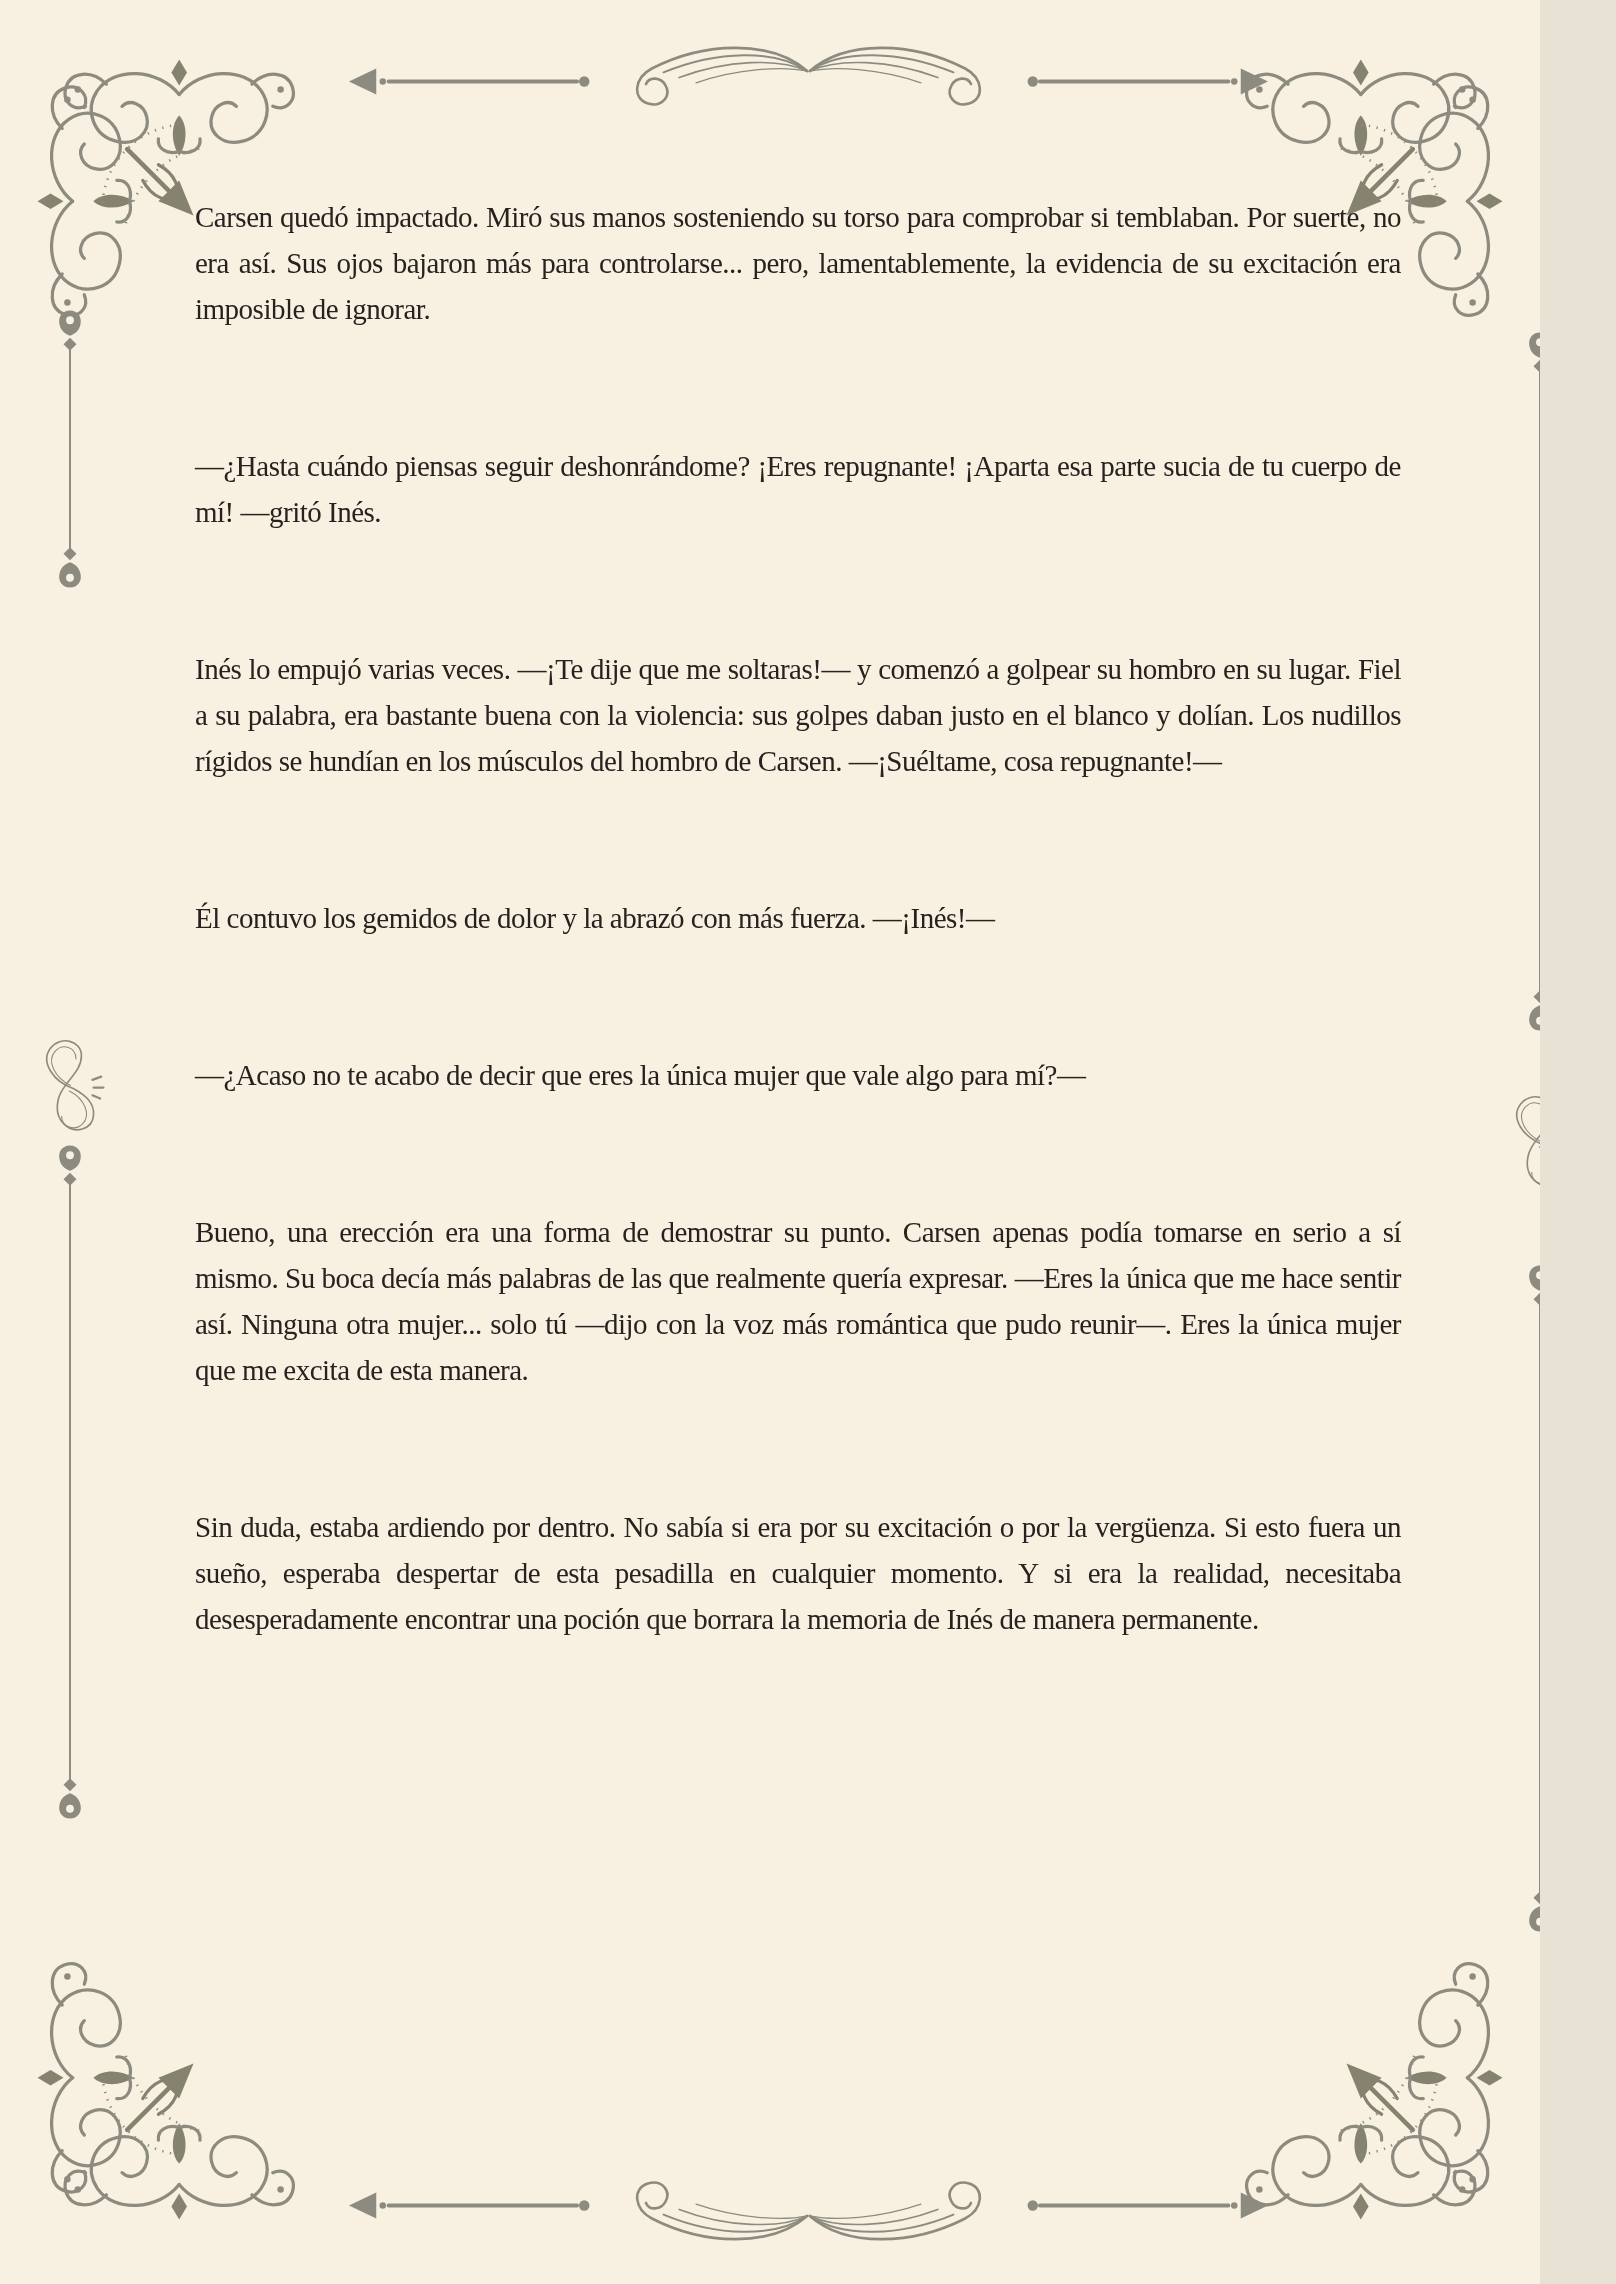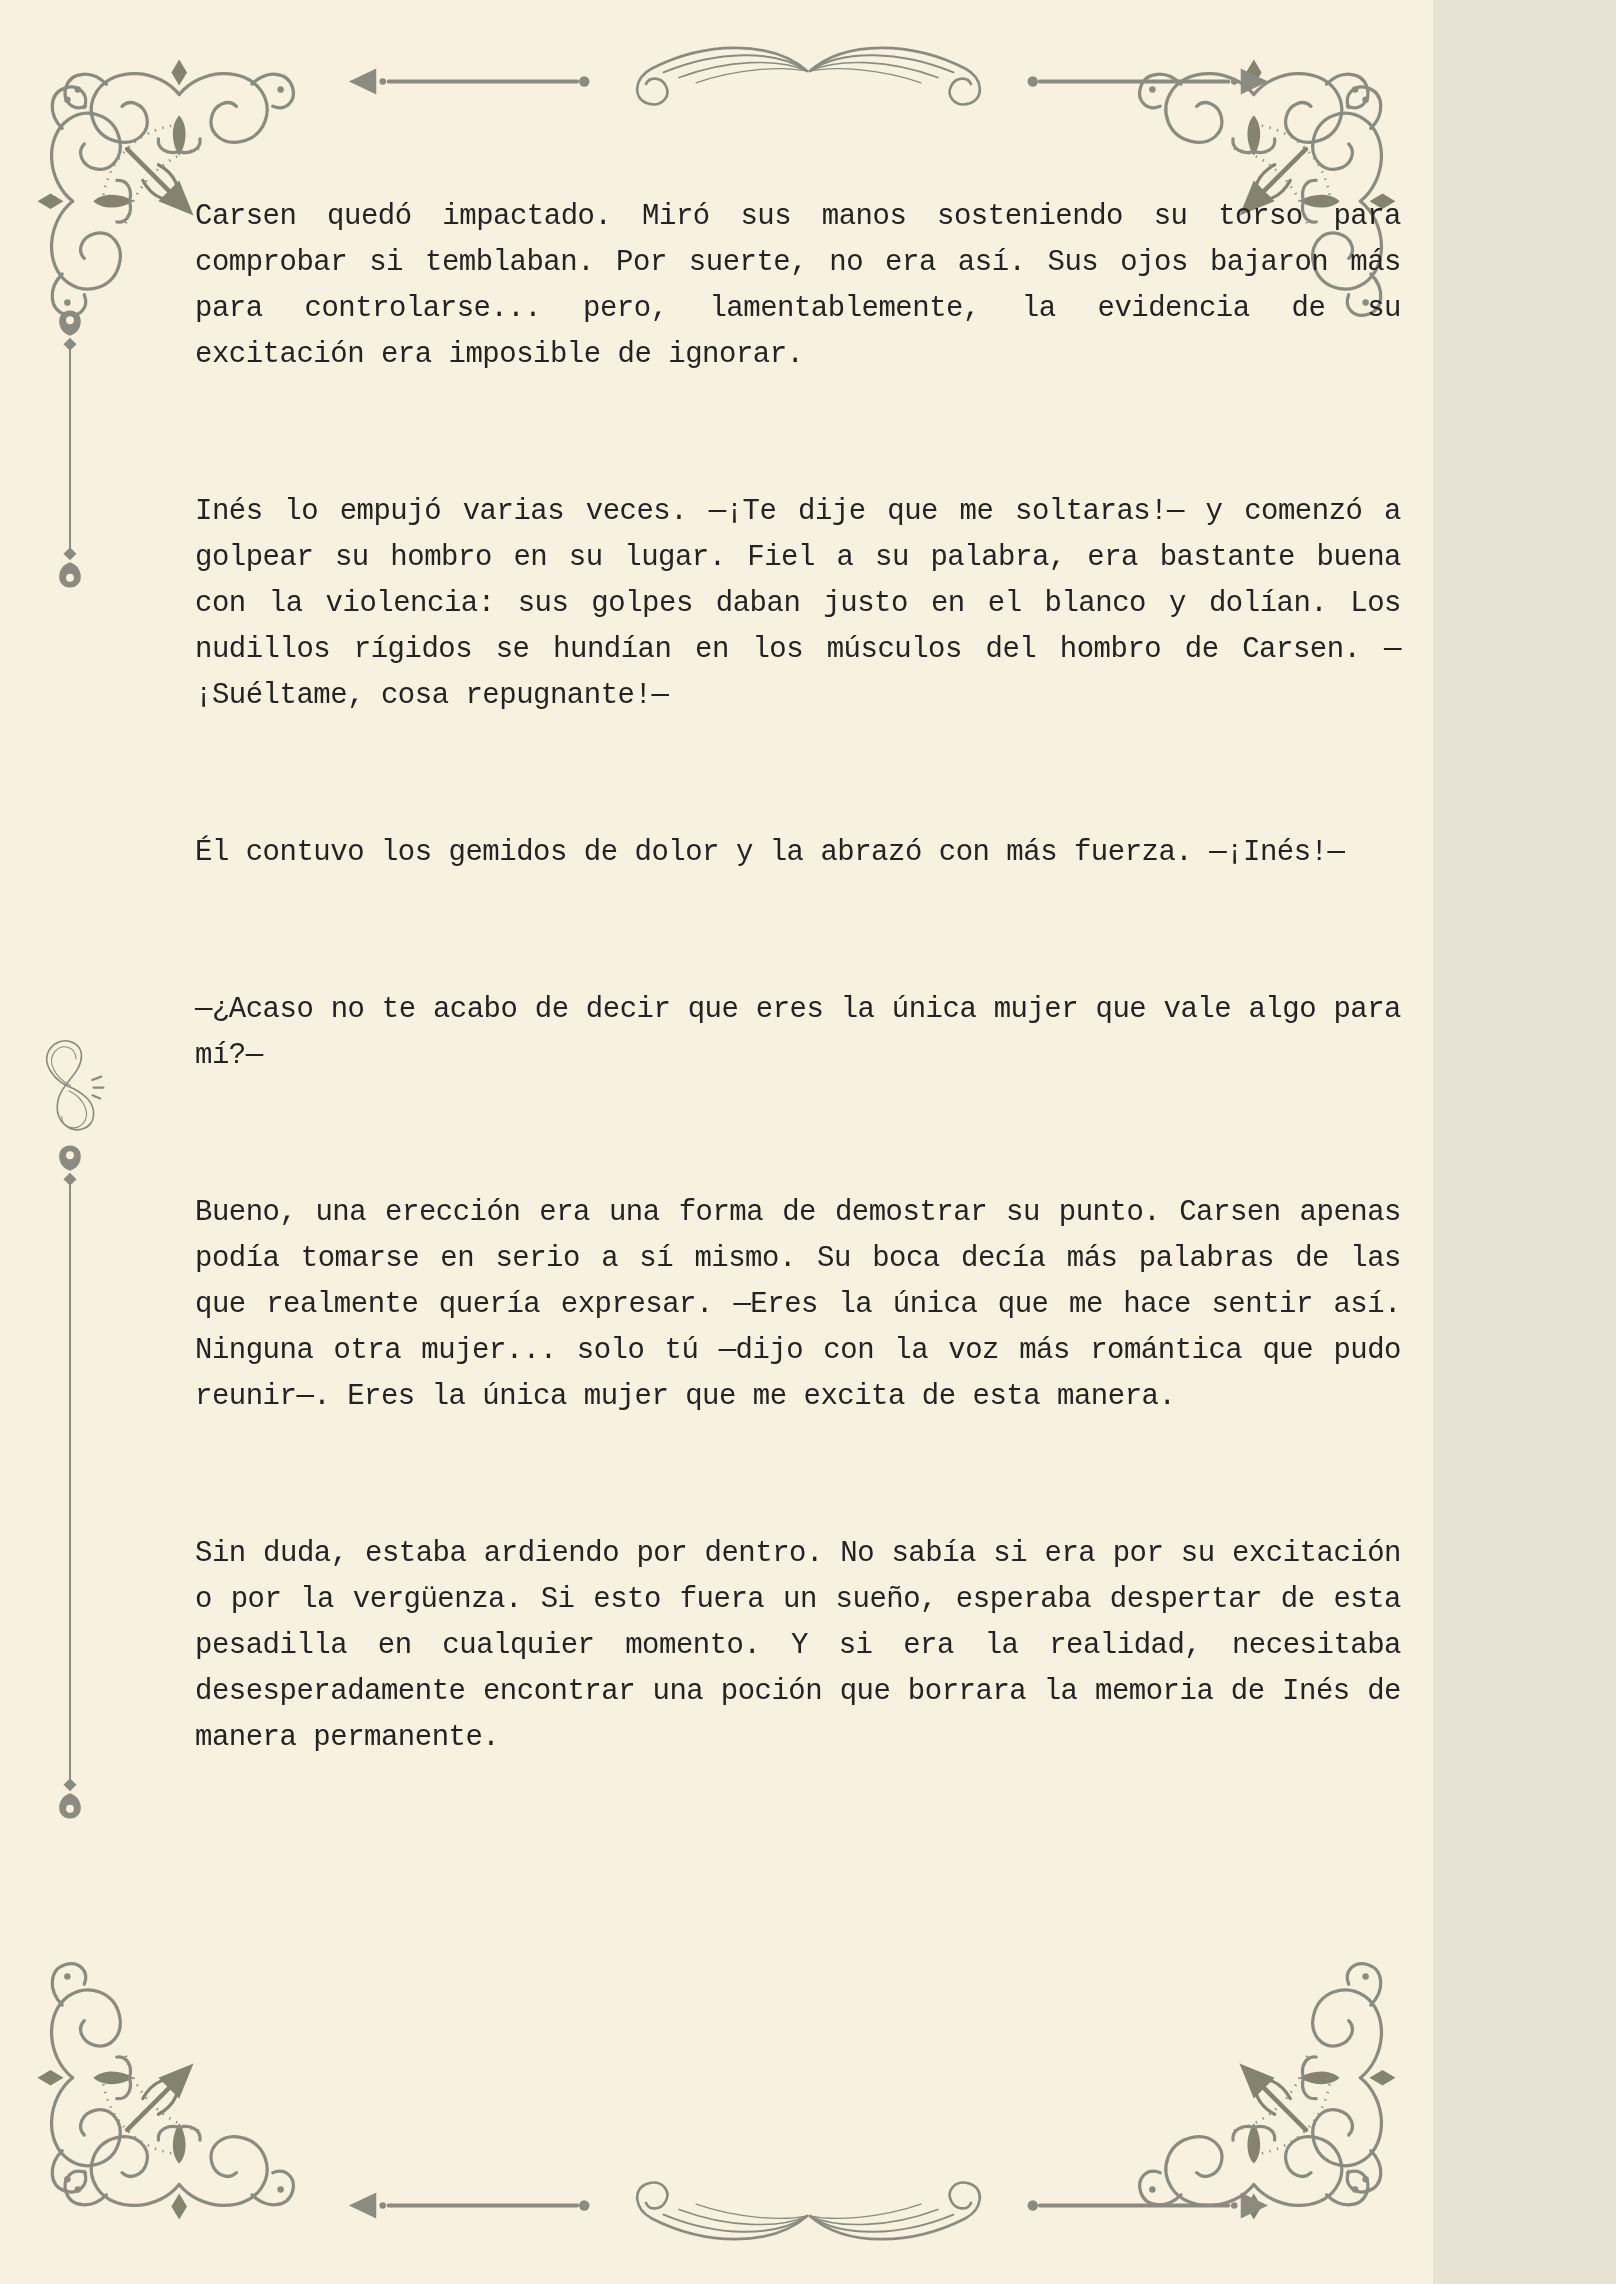--- a/index.html
+++ b/index.html
@@ -1,22 +1,21 @@
 <!DOCTYPE html>
 <html style="font-size:10.4px"><head>
 <meta charset="utf-8">
 <style>
   html,body{margin:0;padding:0;background:#e8e2d4;}
   .page{
     position:relative;
-    width:1417px;height:2284px;
+    width:1540px;height:2284px;
     background:#f8f1e1;
     overflow:hidden;
-    font-family:Liberation Mono, monospace;
-    padding-left:16px;
+    font-family:Liberation Serif, serif;
   }
   
   .text-column{
     position:absolute;left:195px;top:194px;width:1206px;
     color:#272220;
     font-size:29px;line-height:46px;
     letter-spacing:-0.5px;
     text-align:justify;
   }
   .text-column p{margin:0 0 111px 0;}
@@ -196,20 +195,21 @@
       </svg>
     </div>
   <div class="knot kr">
       <svg viewBox="0 0 110 152" width="72" height="99">
         <use href="#sym-knot"></use>
       </svg>
     </div>
 
   <main class="text-column">
     <p>Carsen quedó impactado. Miró sus manos sosteniendo su torso para comprobar si temblaban. Por suerte, no era así. Sus ojos bajaron más para controlarse... pero, lamentablemente, la evidencia de su excitación era imposible de ignorar.</p>
+    <p>—¿Hasta cuándo piensas seguir deshonrándome? ¡Eres repugnante! ¡Aparta esa parte sucia de tu cuerpo de mí! —gritó Inés.</p>
     <p>Inés lo empujó varias veces. —¡Te dije que me soltaras!— y comenzó a golpear su hombro en su lugar. Fiel a su palabra, era bastante buena con la violencia: sus golpes daban justo en el blanco y dolían. Los nudillos rígidos se hundían en los músculos del hombro de Carsen. —¡Suéltame, cosa repugnante!—</p>
     <p>Él contuvo los gemidos de dolor y la abrazó con más fuerza. —¡Inés!—</p>
     <p>—¿Acaso no te acabo de decir que eres la única mujer que vale algo para mí?—</p>
     <p>Bueno, una erección era una forma de demostrar su punto. Carsen apenas podía tomarse en serio a sí mismo. Su boca decía más palabras de las que realmente quería expresar. —Eres la única que me hace sentir así. Ninguna otra mujer... solo tú —dijo con la voz más romántica que pudo reunir—. Eres la única mujer que me excita de esta manera.</p>
     <p>Sin duda, estaba ardiendo por dentro. No sabía si era por su excitación o por la vergüenza. Si esto fuera un sueño, esperaba despertar de esta pesadilla en cualquier momento. Y si era la realidad, necesitaba desesperadamente encontrar una poción que borrara la memoria de Inés de manera permanente.</p>
   </main>
 
 </div>
 
 

